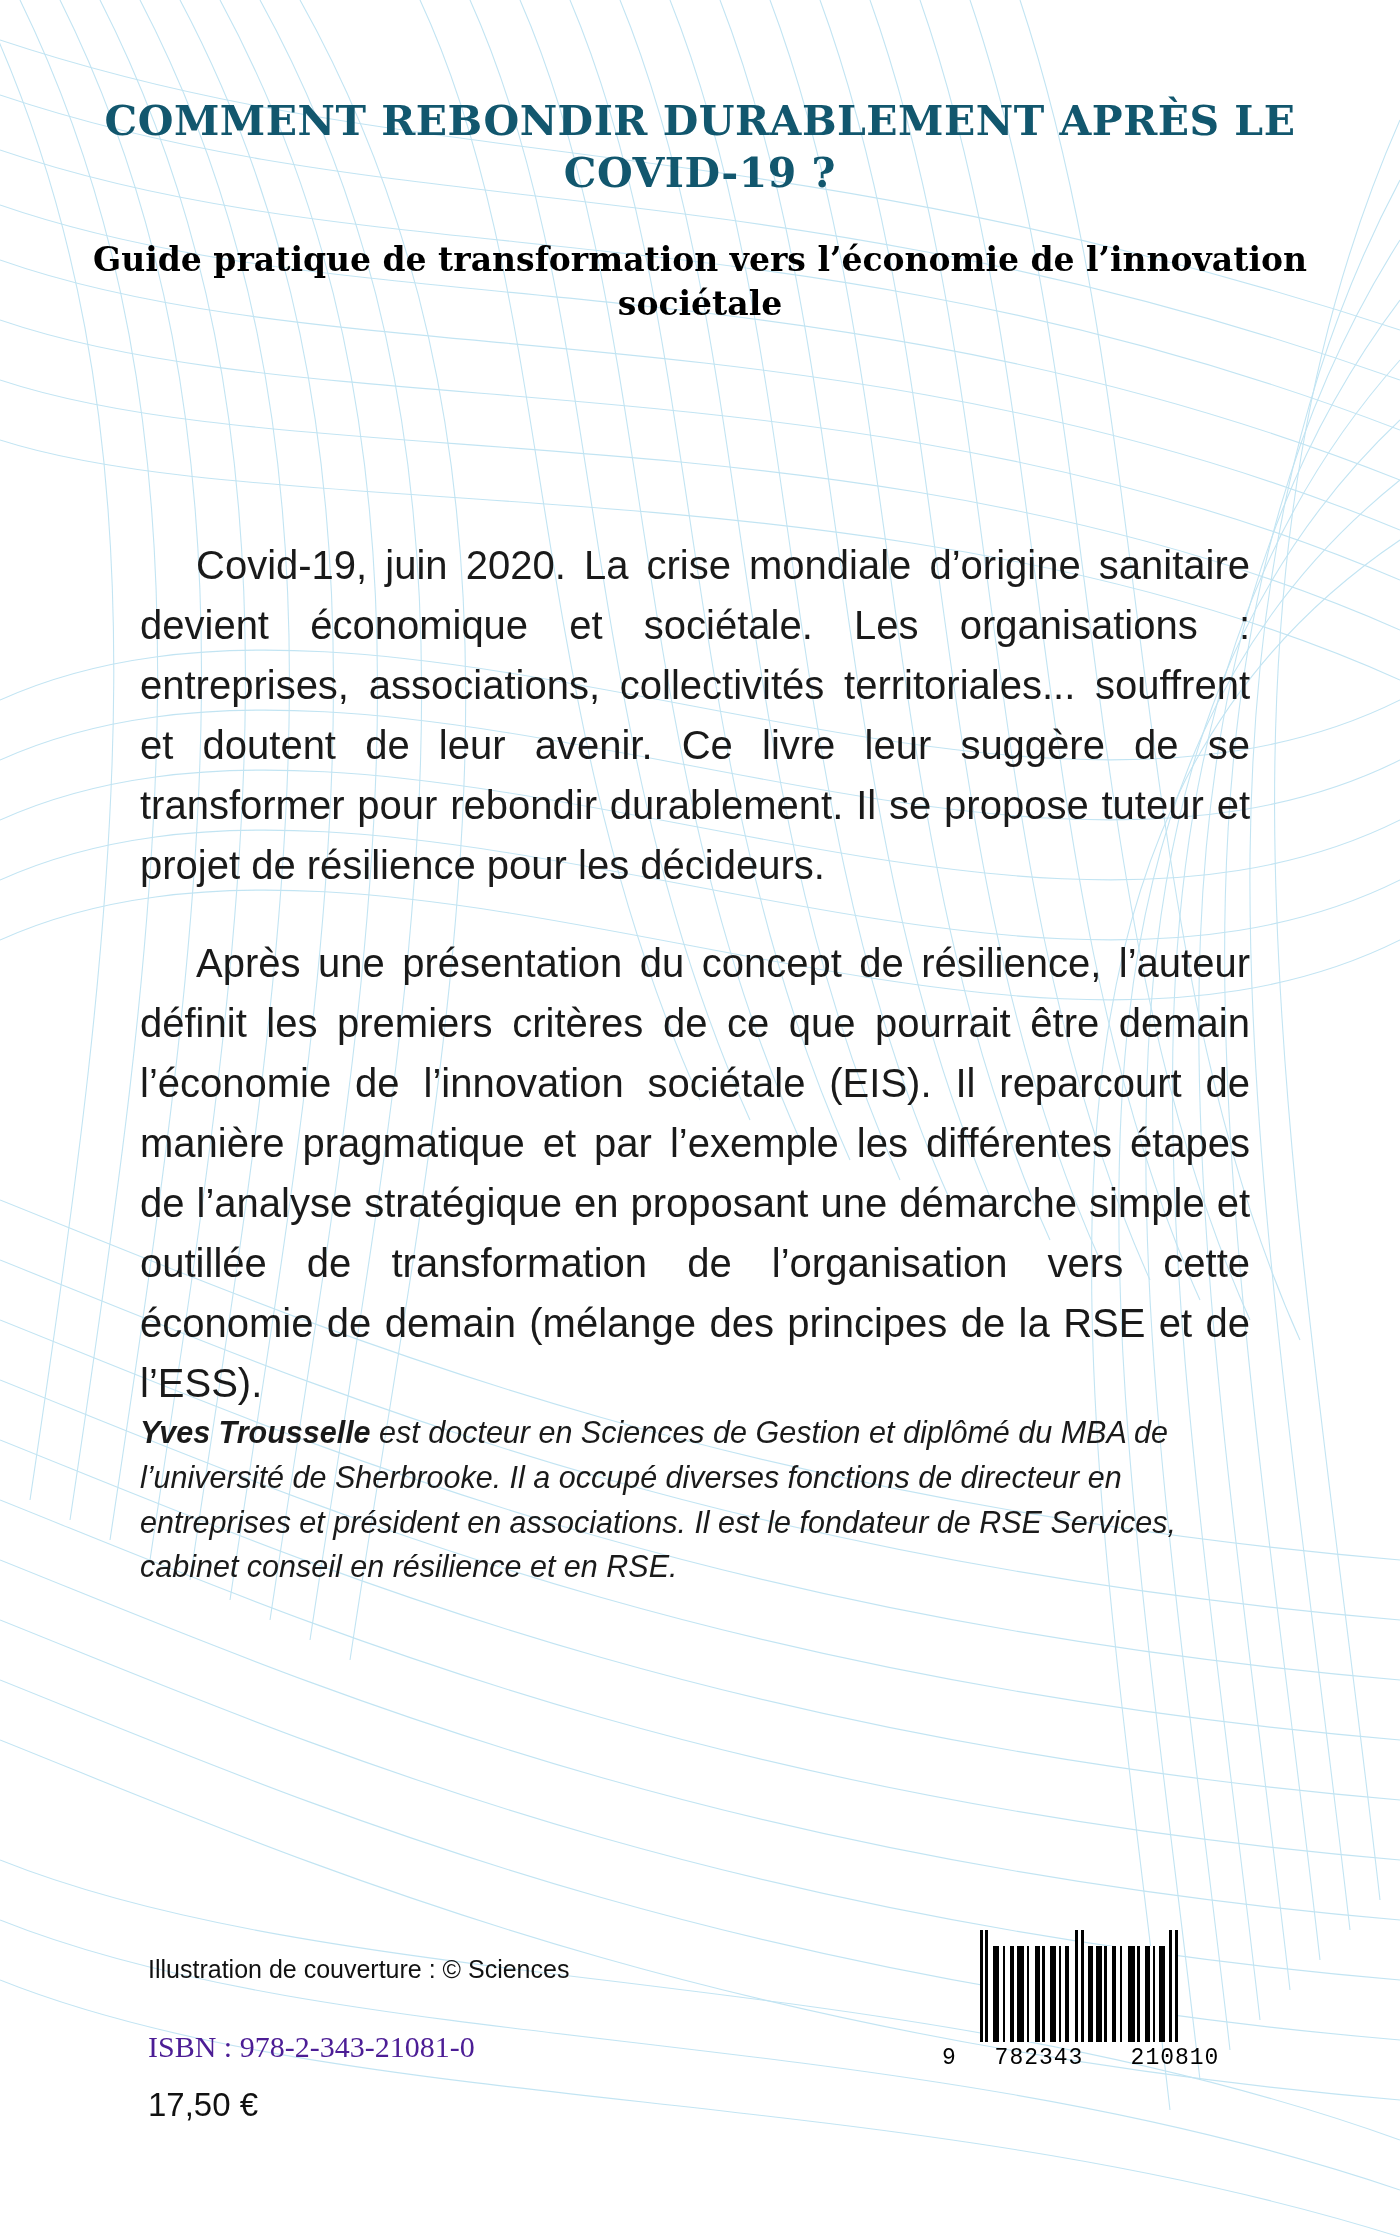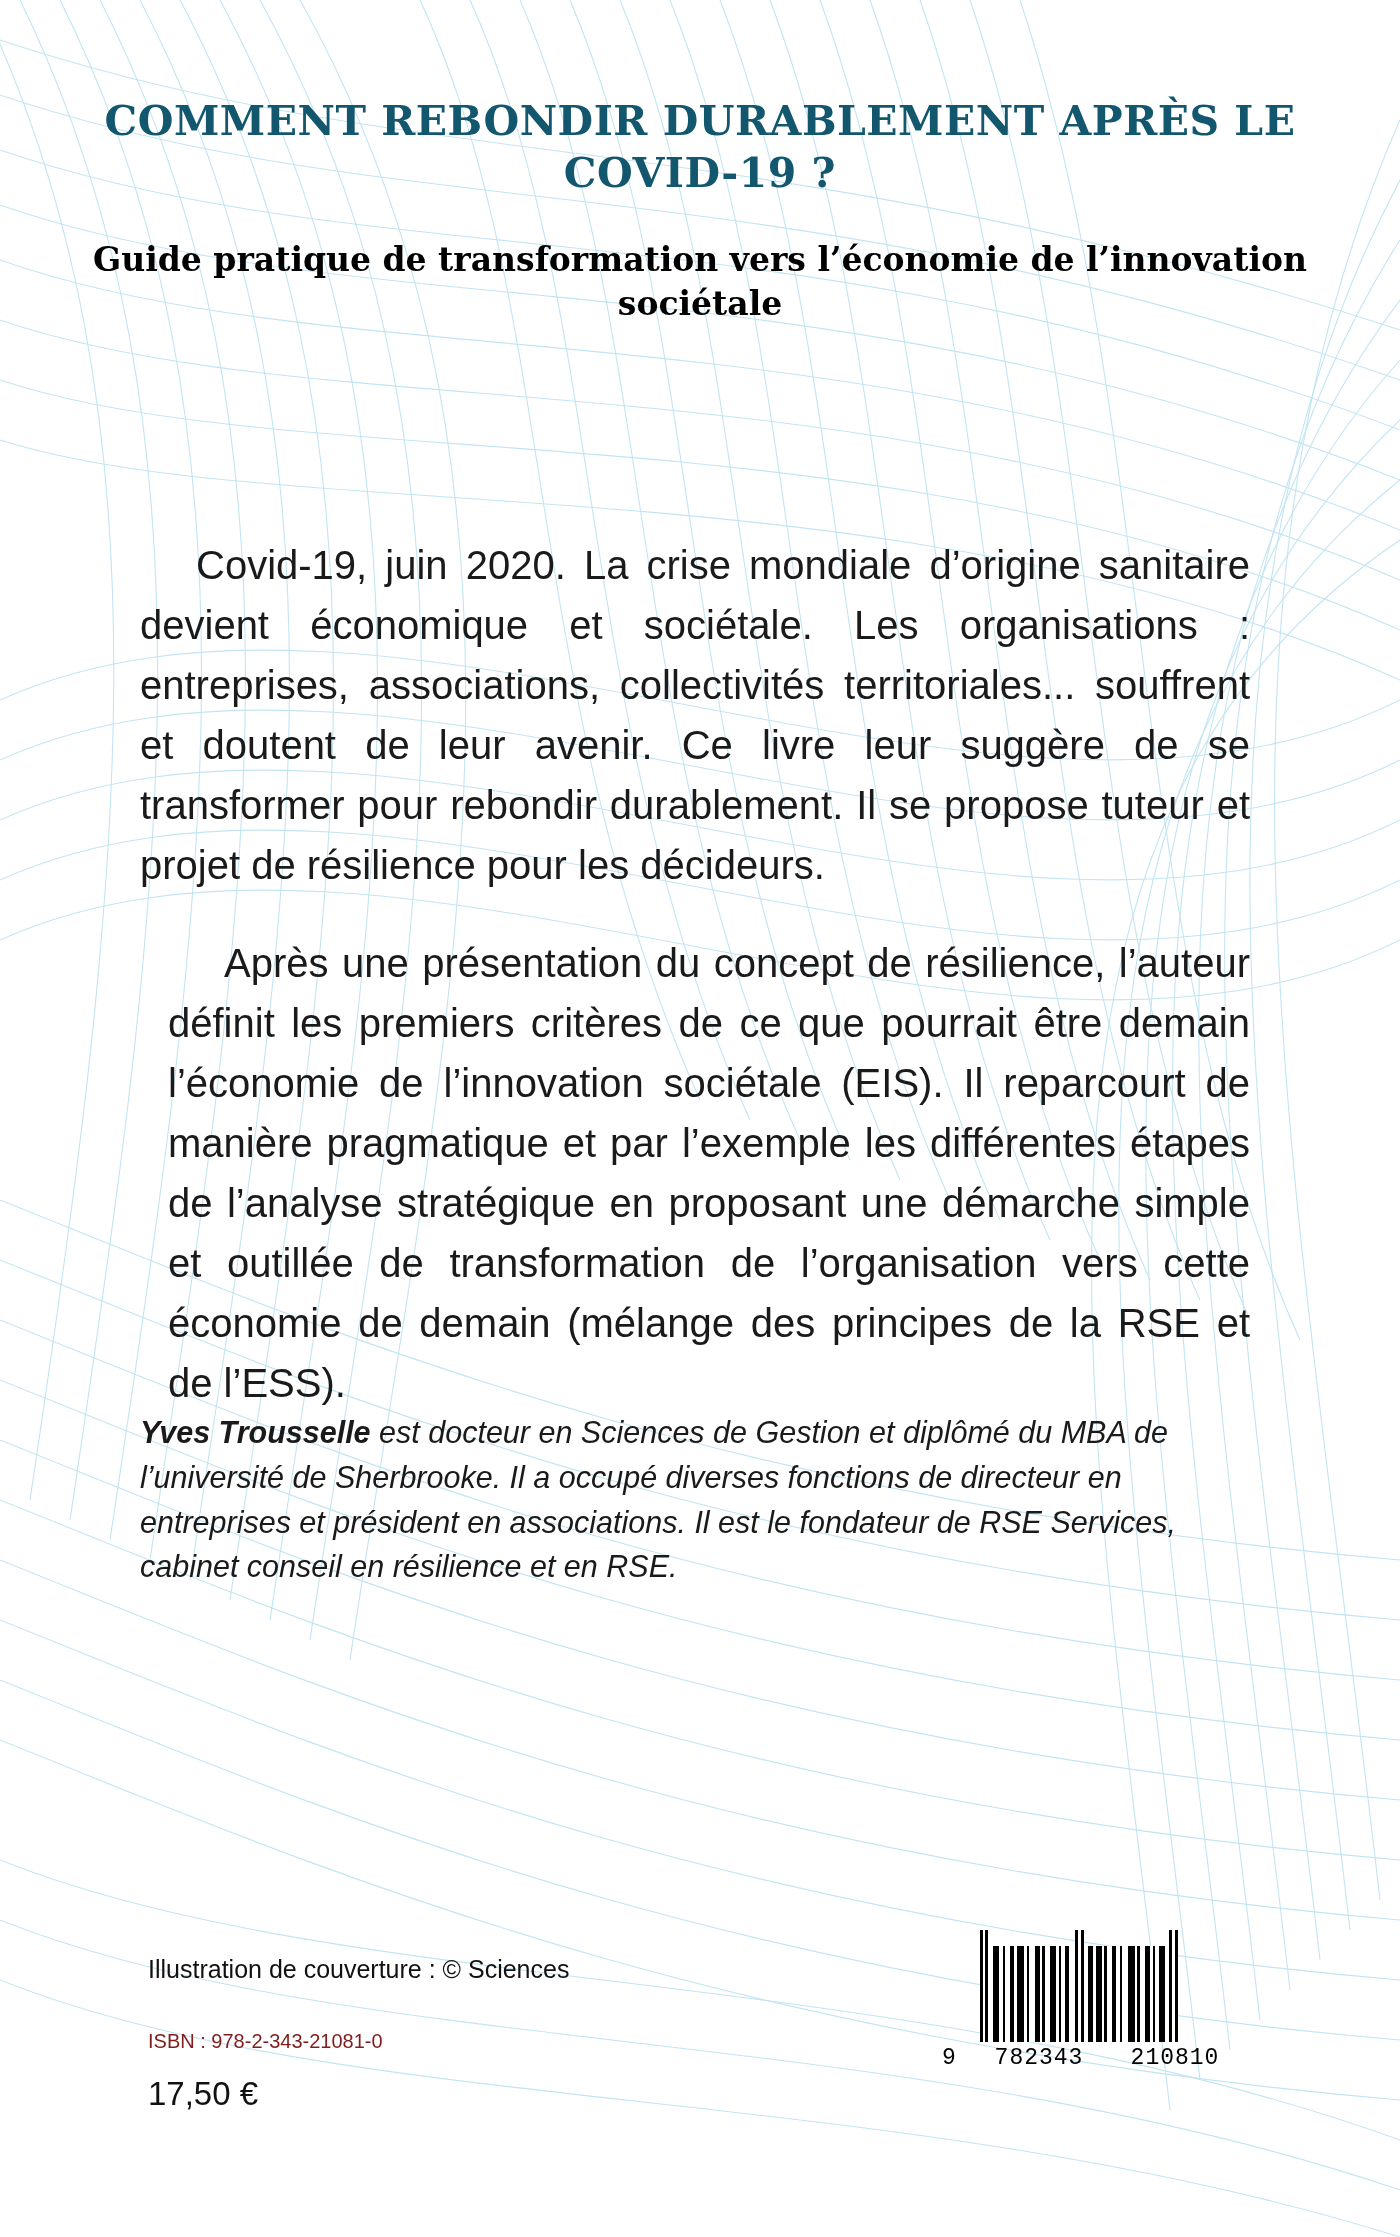--- a/index.html
+++ b/index.html
@@ -70,21 +70,21 @@
   .para {
     font-family: "Liberation Sans", sans-serif;
     font-size: 40px;
     line-height: 1.5;
     color: #1a1a1a;
     text-align: justify;
     text-justify: inter-word;
     margin: 0 0 38px 0;
     text-indent: 56px;
   }
-  .para:last-child { margin-bottom: 0; margin-left: 28px; }
+  .para:last-child { margin-bottom: 0; }
 
   .author-block {
     position: absolute;
     top: 1410px;
     left: 140px;
     width: 1110px;
   }
   .author-para {
     font-family: "Liberation Sans", sans-serif;
     font-style: italic;
@@ -106,23 +106,23 @@
     top: 1955px;
     width: 1110px;
   }
   .footer-credit {
     font-family: "Liberation Sans", sans-serif;
     font-size: 25px;
     color: #111;
     margin: 0;
   }
   .footer-isbn {
-    font-family: Liberation Sans, sans-serif;
-    font-size: 20px;
-    color: #7f1d1d;
+    font-family: Liberation Serif, serif;
+    font-size: 30px;
+    color: #4c1d95;
     margin: 46px 0 0 0;
   }
   .footer-price {
     font-family: "Liberation Sans", sans-serif;
     font-size: 33px;
     color: #111;
     margin: 22px 0 17px 0;
   }
 
   

